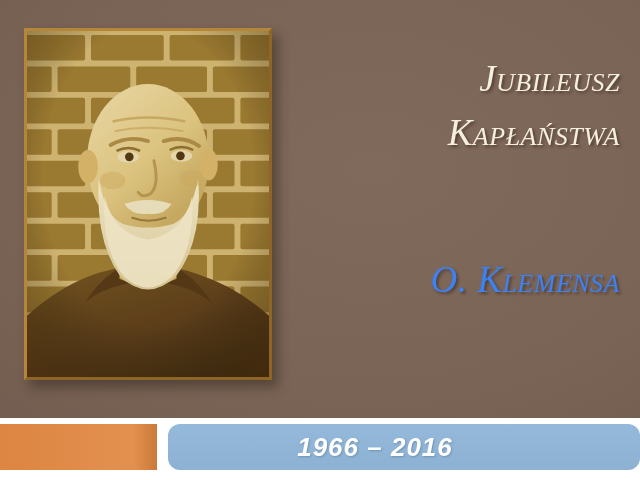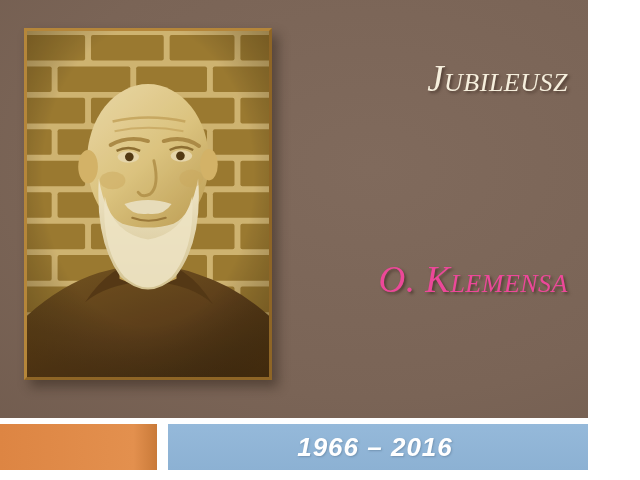--- a/index.html
+++ b/index.html
@@ -3,21 +3,21 @@
 <meta charset="utf-8">
 <title>Jubileusz 50-lecia</title>
 <style>
   html, body {
     margin: 0;
     padding: 0;
     background: #ffffff;
   }
   #slide {
     position: relative;
-    width: 588px;
+    width: 640px;
     height: 480px;
     overflow: hidden;
     background: #ffffff;
     font-family: "Liberation Serif", "DejaVu Serif", serif;
     -webkit-font-smoothing: antialiased;
   }
 
   
   .canvas-bg {
     position: absolute;
@@ -71,21 +71,21 @@
     text-shadow: 2px 2px 3px rgba(45, 30, 22, 0.55);
   }
   .name-block {
     position: absolute;
     right: 20px;
     top: 252px;
     width: 380px;
     text-align: right;
   }
   .name-line {
-    color: #ec4899;
+    color: #3b82f6;
     font-variant: small-caps;
     font-style: italic;
     font-weight: normal;
     font-size: 37px;
     line-height: 56px;
     letter-spacing: 0.5px;
     white-space: nowrap;
     text-shadow: 2px 2px 3px rgba(45, 30, 22, 0.55);
   }
 
@@ -103,20 +103,21 @@
     position: absolute;
     left: 168px;
     top: 424px;
     width: 472px;
     height: 46px;
     background: #8fb4d6;
     background-image: linear-gradient(180deg, #95b9da 0%, #8cb1d3 100%);
     display: flex;
     align-items: center;
     justify-content: center;
+    border-radius: 12px;
   }
   .date-text {
     color: #ffffff;
     font-family: "Liberation Sans", "DejaVu Sans", sans-serif;
     font-weight: bold;
     font-style: italic;
     font-size: 26px;
     letter-spacing: 1px;
     margin-right: 58px;
     text-shadow: 1px 1px 2px rgba(90, 120, 150, 0.55);
@@ -240,20 +241,21 @@
         <ellipse cx="168" cy="150" rx="12" ry="9" fill="#d3b063" opacity="0.4"></ellipse>
 
         <rect x="0" y="0" width="248" height="352" fill="url(#vig)"></rect>
         <rect x="0" y="0" width="248" height="352" fill="#8a6a1e" opacity="0.12"></rect>
       </svg>
     </div>
   </div>
 
   <div class="title-block">
     <div class="title-line">Jubileusz</div>
+    <div class="title-line">Kapłaństwa</div>
   </div>
 
   <div class="name-block">
     <div class="name-line">O. Klemensa</div>
   </div>
 
   <div class="accent-orange"></div>
   <div class="date-bar">
     <span class="date-text">1966 – 2016</span>
   </div>

